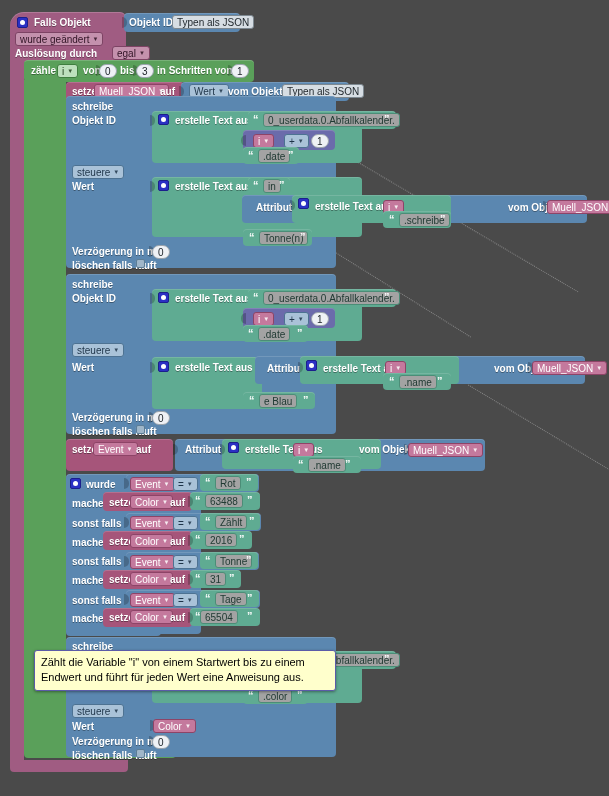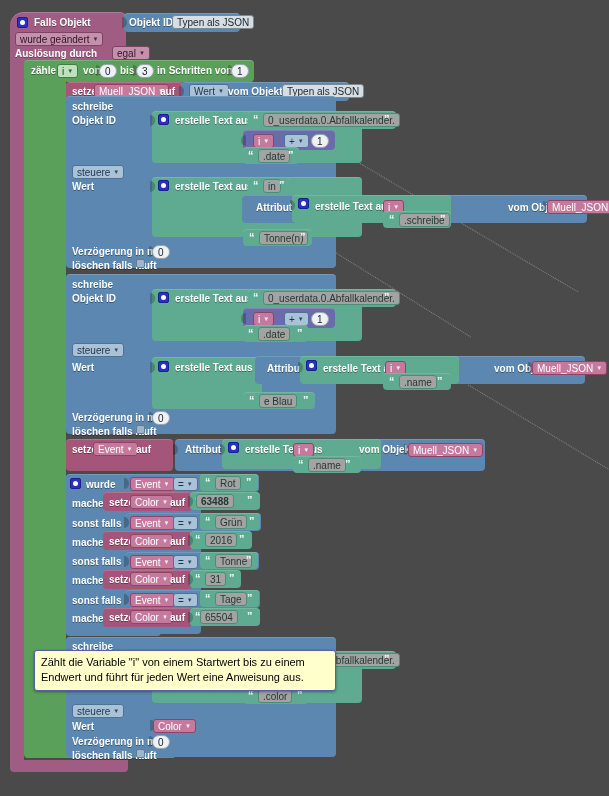--- a/index.html
+++ b/index.html
@@ -429,40 +429,40 @@
   <div class="blk setv" style="left:103px; top:492px; width:89px; height:19px;"></div>
   <div class="lbl" style="left:109px; top:497px;">setze</div>
   <div class="fld dd-pink" style="left:130px; top:495px;">
     <span>Color</span>
     <span class="car">▼</span>
   </div>
   <div class="lbl" style="left:170px; top:497px;">auf</div>
   <div class="blk txt" style="left:190px; top:492px; width:70px; height:18px;"></div>
   <div class="notch" style="left:188px; top:496px;"></div>
   <div class="q" style="left:195px; top:494px;">“</div>
-  <div class="fld tfield" style="left:196px; top:494px;font-weight:bold;">
+  <div class="fld tfield" style="left:205px; top:494px;">
     <span>63488</span>
   </div>
   <div class="q" style="left:247px; top:494px;">”</div>
 
   <div class="lbl" style="left:72px; top:518px;">sonst falls</div>
   <div class="blk ctrl" style="left:126px; top:513px; width:135px; height:18px;"></div>
   <div class="notch" style="left:124px; top:517px;"></div>
   <div class="fld dd-pink" style="left:130px; top:516px;">
     <span>Event</span>
     <span class="car">▼</span>
   </div>
   <div class="fld dd-blue" style="left:173px; top:516px;">
     <span>=</span>
     <span class="car">▼</span>
   </div>
   <div class="blk txt" style="left:200px; top:513px; width:60px; height:17px;"></div>
   <div class="q" style="left:205px; top:515px;">“</div>
   <div class="fld tfield" style="left:215px; top:515px;">
-    <span>Grün</span>
+    <span>Zählt</span>
   </div>
   <div class="q" style="left:249px; top:515px;">”</div>
 
   <div class="lbl" style="left:72px; top:537px;">mache</div>
   <div class="blk setv" style="left:103px; top:531px; width:89px; height:19px;"></div>
   <div class="lbl" style="left:109px; top:536px;">setze</div>
   <div class="fld dd-pink" style="left:130px; top:534px;">
     <span>Color</span>
     <span class="car">▼</span>
   </div>

